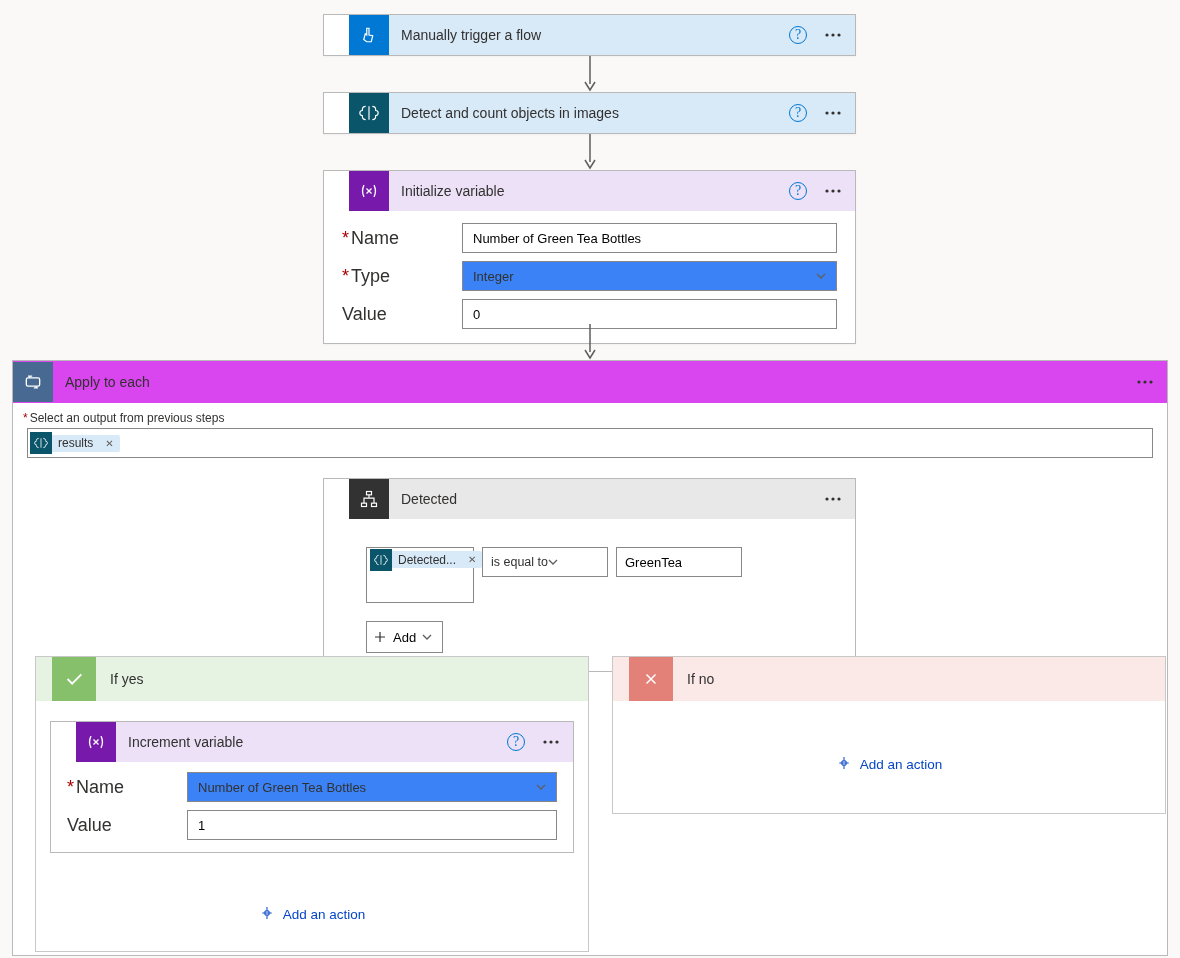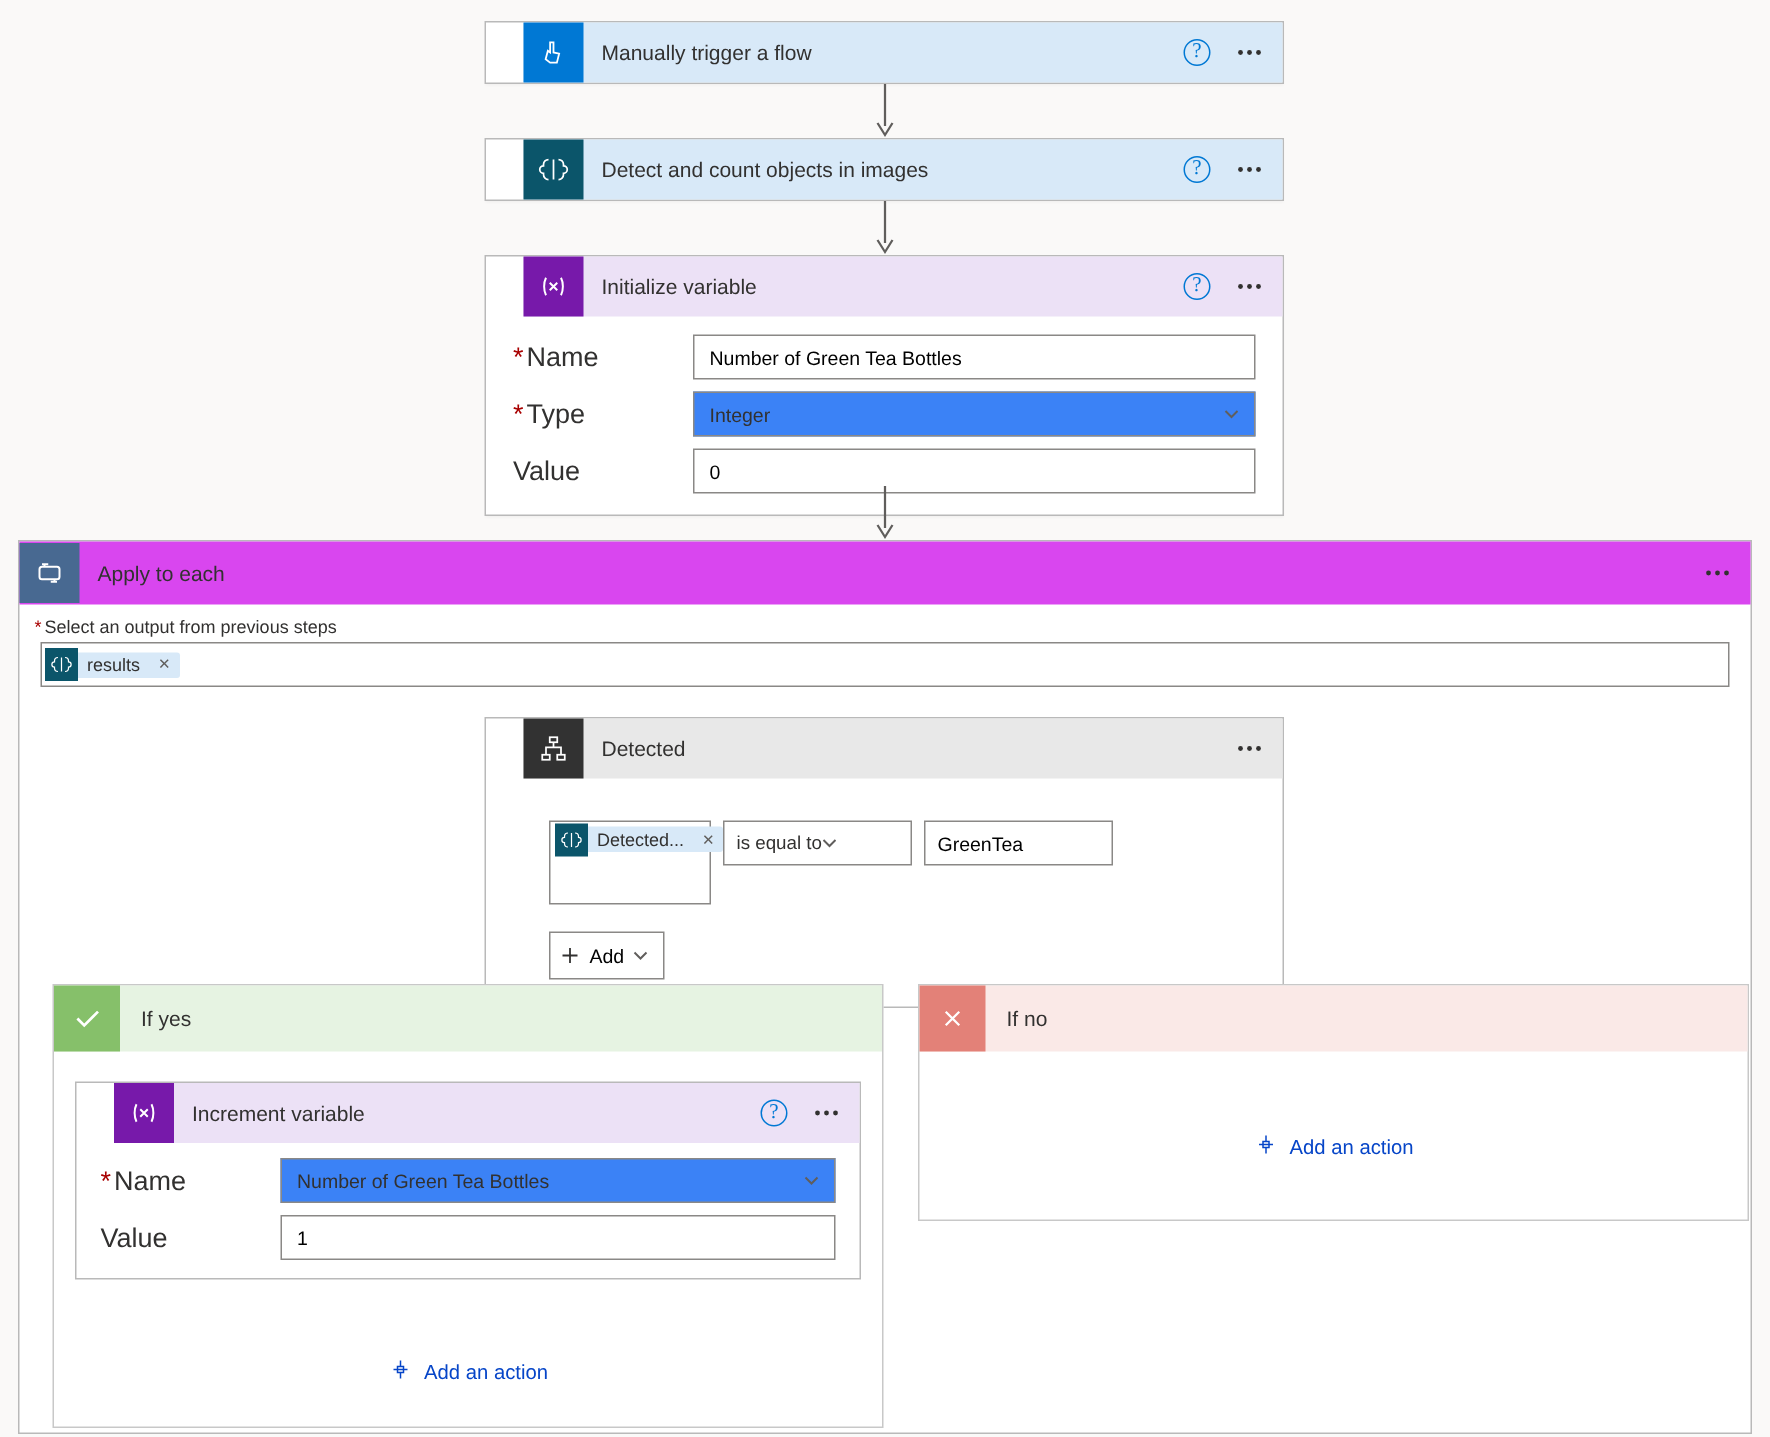--- a/index.html
+++ b/index.html
@@ -86,21 +86,21 @@
     .condrow { display:flex; gap: 8px; margin-bottom: 12px; }
     .condtoken-wrap { width:108px; height:56px; border:1px solid #8a8886; padding:3px; }
     .condop { width:126px; height:30px; border:1px solid #8a8886; padding:0 8px; display:flex; align-items:center; justify-content:flex-start; font-size:12.5px; cursor:pointer; background:#fff;}
     .condval { width:126px; height:30px; border:1px solid #8a8886; padding:0 8px; font-size:13px; font-family:inherit; }
     .addbtn { margin-top: 6px; height:32px; border:1px solid #8a8886; background:#fff; padding:0 10px 0 6px; display:inline-flex; align-items:center; gap:6px; font-size:13px; cursor:pointer;}
     
     
     .branch-yes, .branch-no { position:absolute; top: 656px; width: 554px; border:1px solid #c8c8c8; background:#fff; }
     .branch-yes { left: 35px; }
     .branch-no { left: 612px; }
-    .bhead { height: 44px; display:flex; align-items:center; gap:14px; padding-left:0; }
+    .bhead { height: 44px; display:flex; align-items:center; gap:14px; padding-left:16px; }
     .bhead-yes { background:#e6f3e2; }
     .bhead-no  { background:#fae9e7; }
     .bbadge { width:44px; height:44px; display:flex;align-items:center;justify-content:center; color:#fff; }
     .bbadge-yes { background:#86c06a; }
     .bbadge-no  { background:#e38178; }
     .btitle { font-size:14px; }
     
     .branchbody { padding: 20px 14px 24px; min-height: 120px; }
     
     

